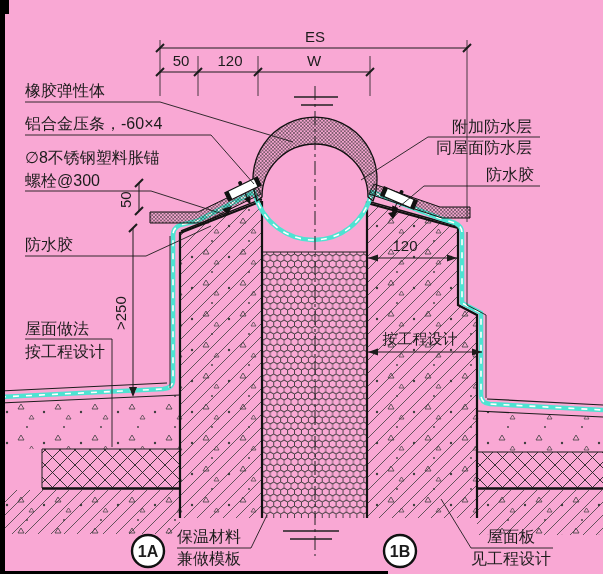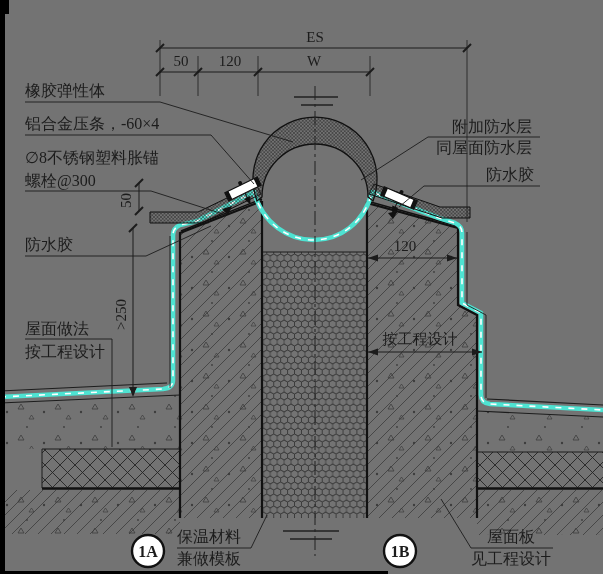--- a/index.html
+++ b/index.html
@@ -1,17 +1,17 @@
 <!DOCTYPE html>
 <html><head>
 <meta charset="utf-8">
 <style>
   html,body{margin:0;padding:0;background:#888;}
-  .stage{position:relative;width:603px;height:574px;background:#737373;overflow:hidden;
-         font-family:Liberation Serif, serif;}
+  .stage{position:relative;width:603px;height:574px;background:#f9a8d4;overflow:hidden;
+         font-family:Liberation Sans, sans-serif;}
   svg{position:absolute;left:0;top:0;}
   text{fill:#1c1c1c;}
   .lbl{font-size:16px;}
   .dim{font-size:15px;}
   .mark{font-size:16px;font-weight:bold;}
 </style>
 </head>
 <body>
 
 <div class="stage">

